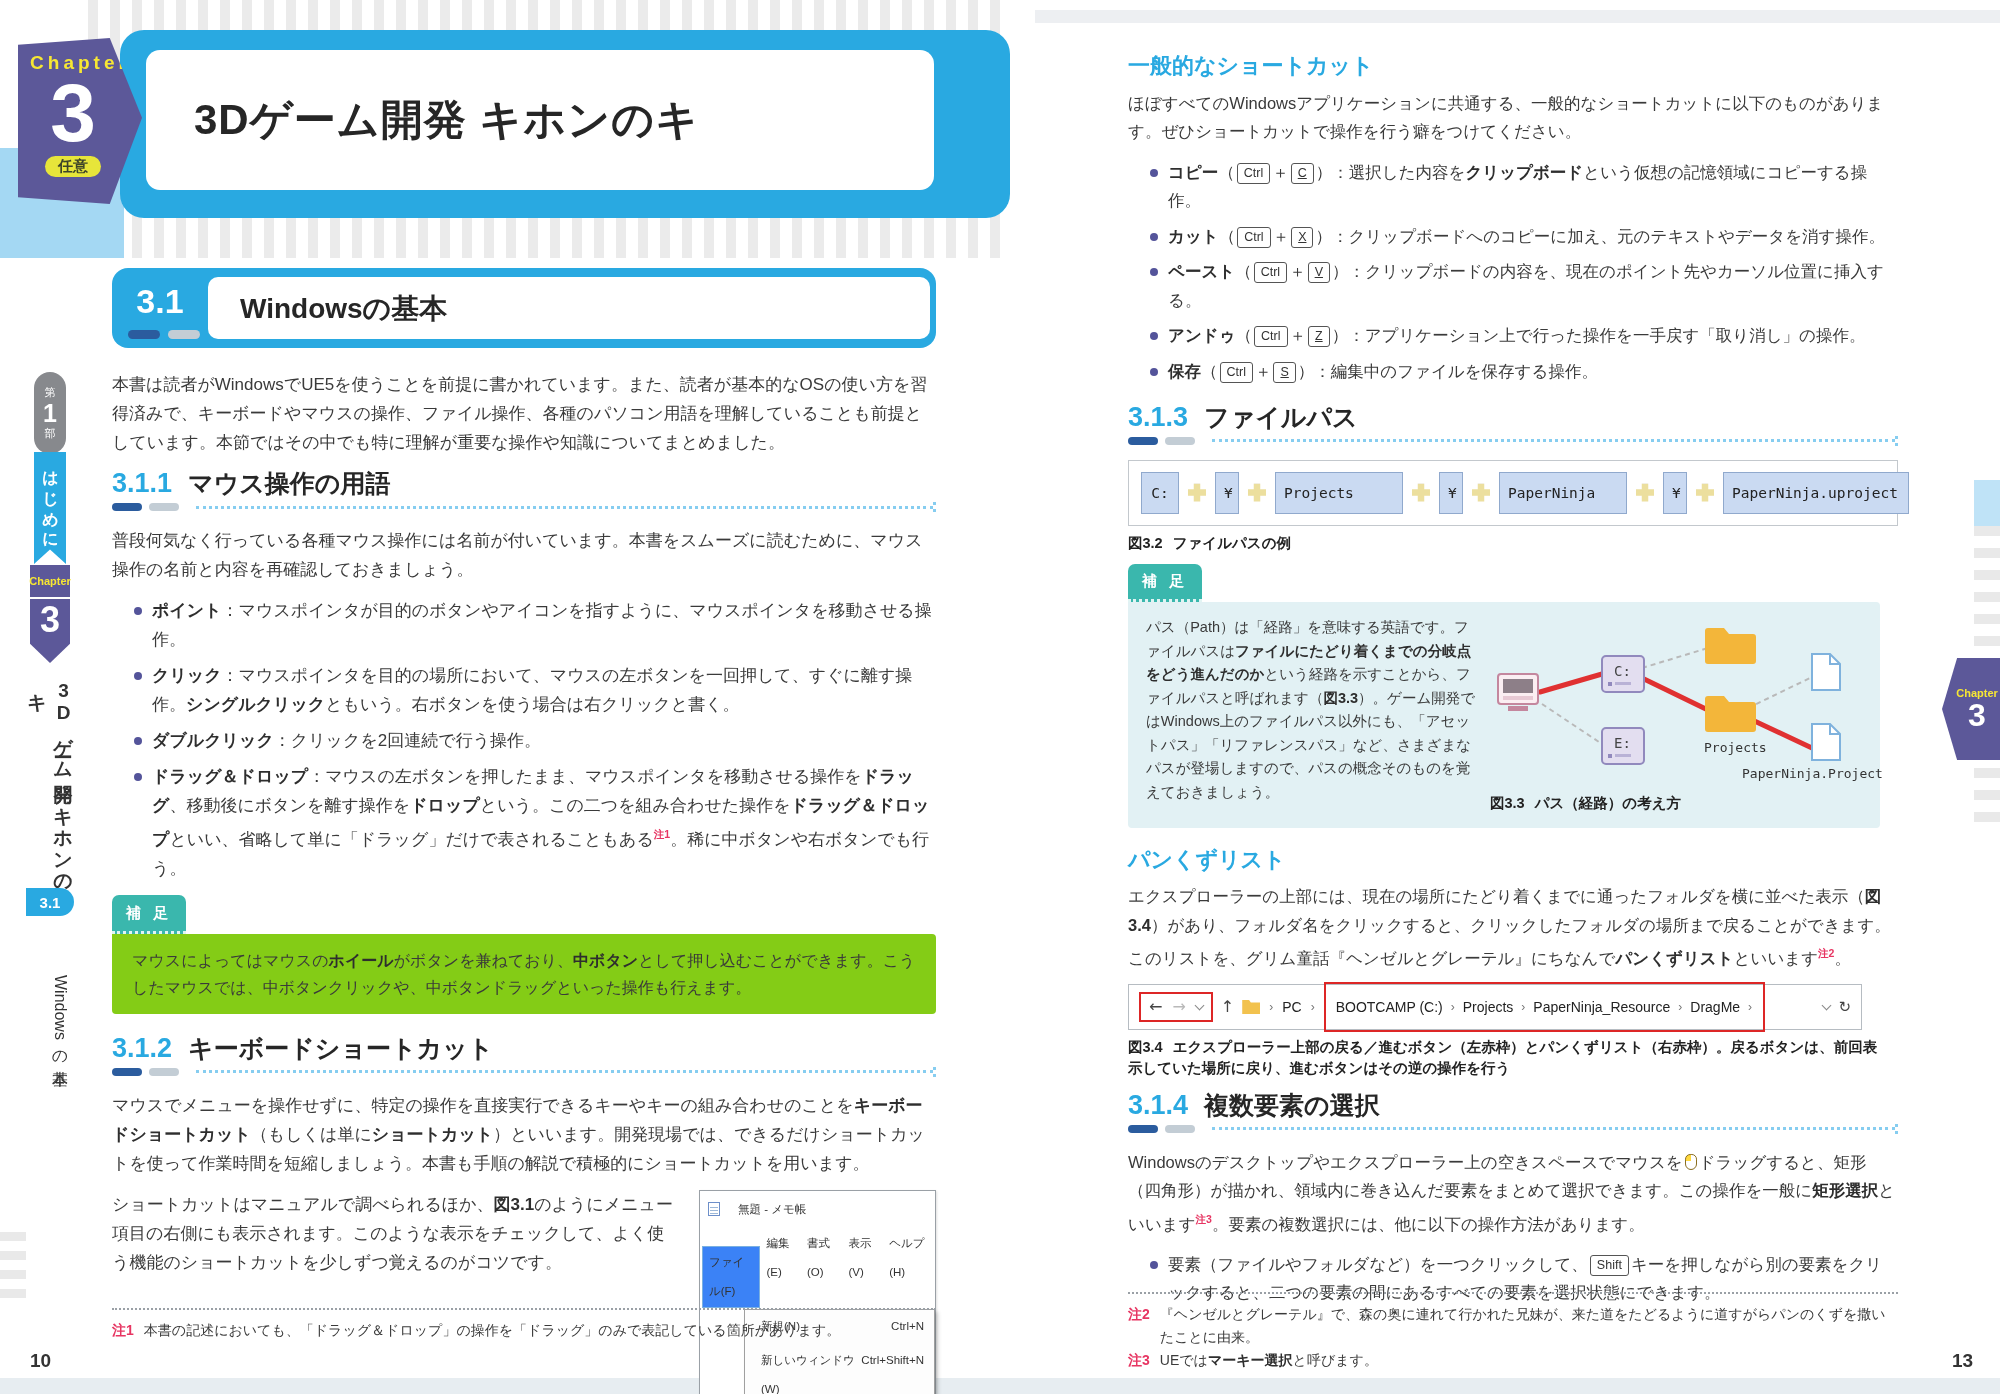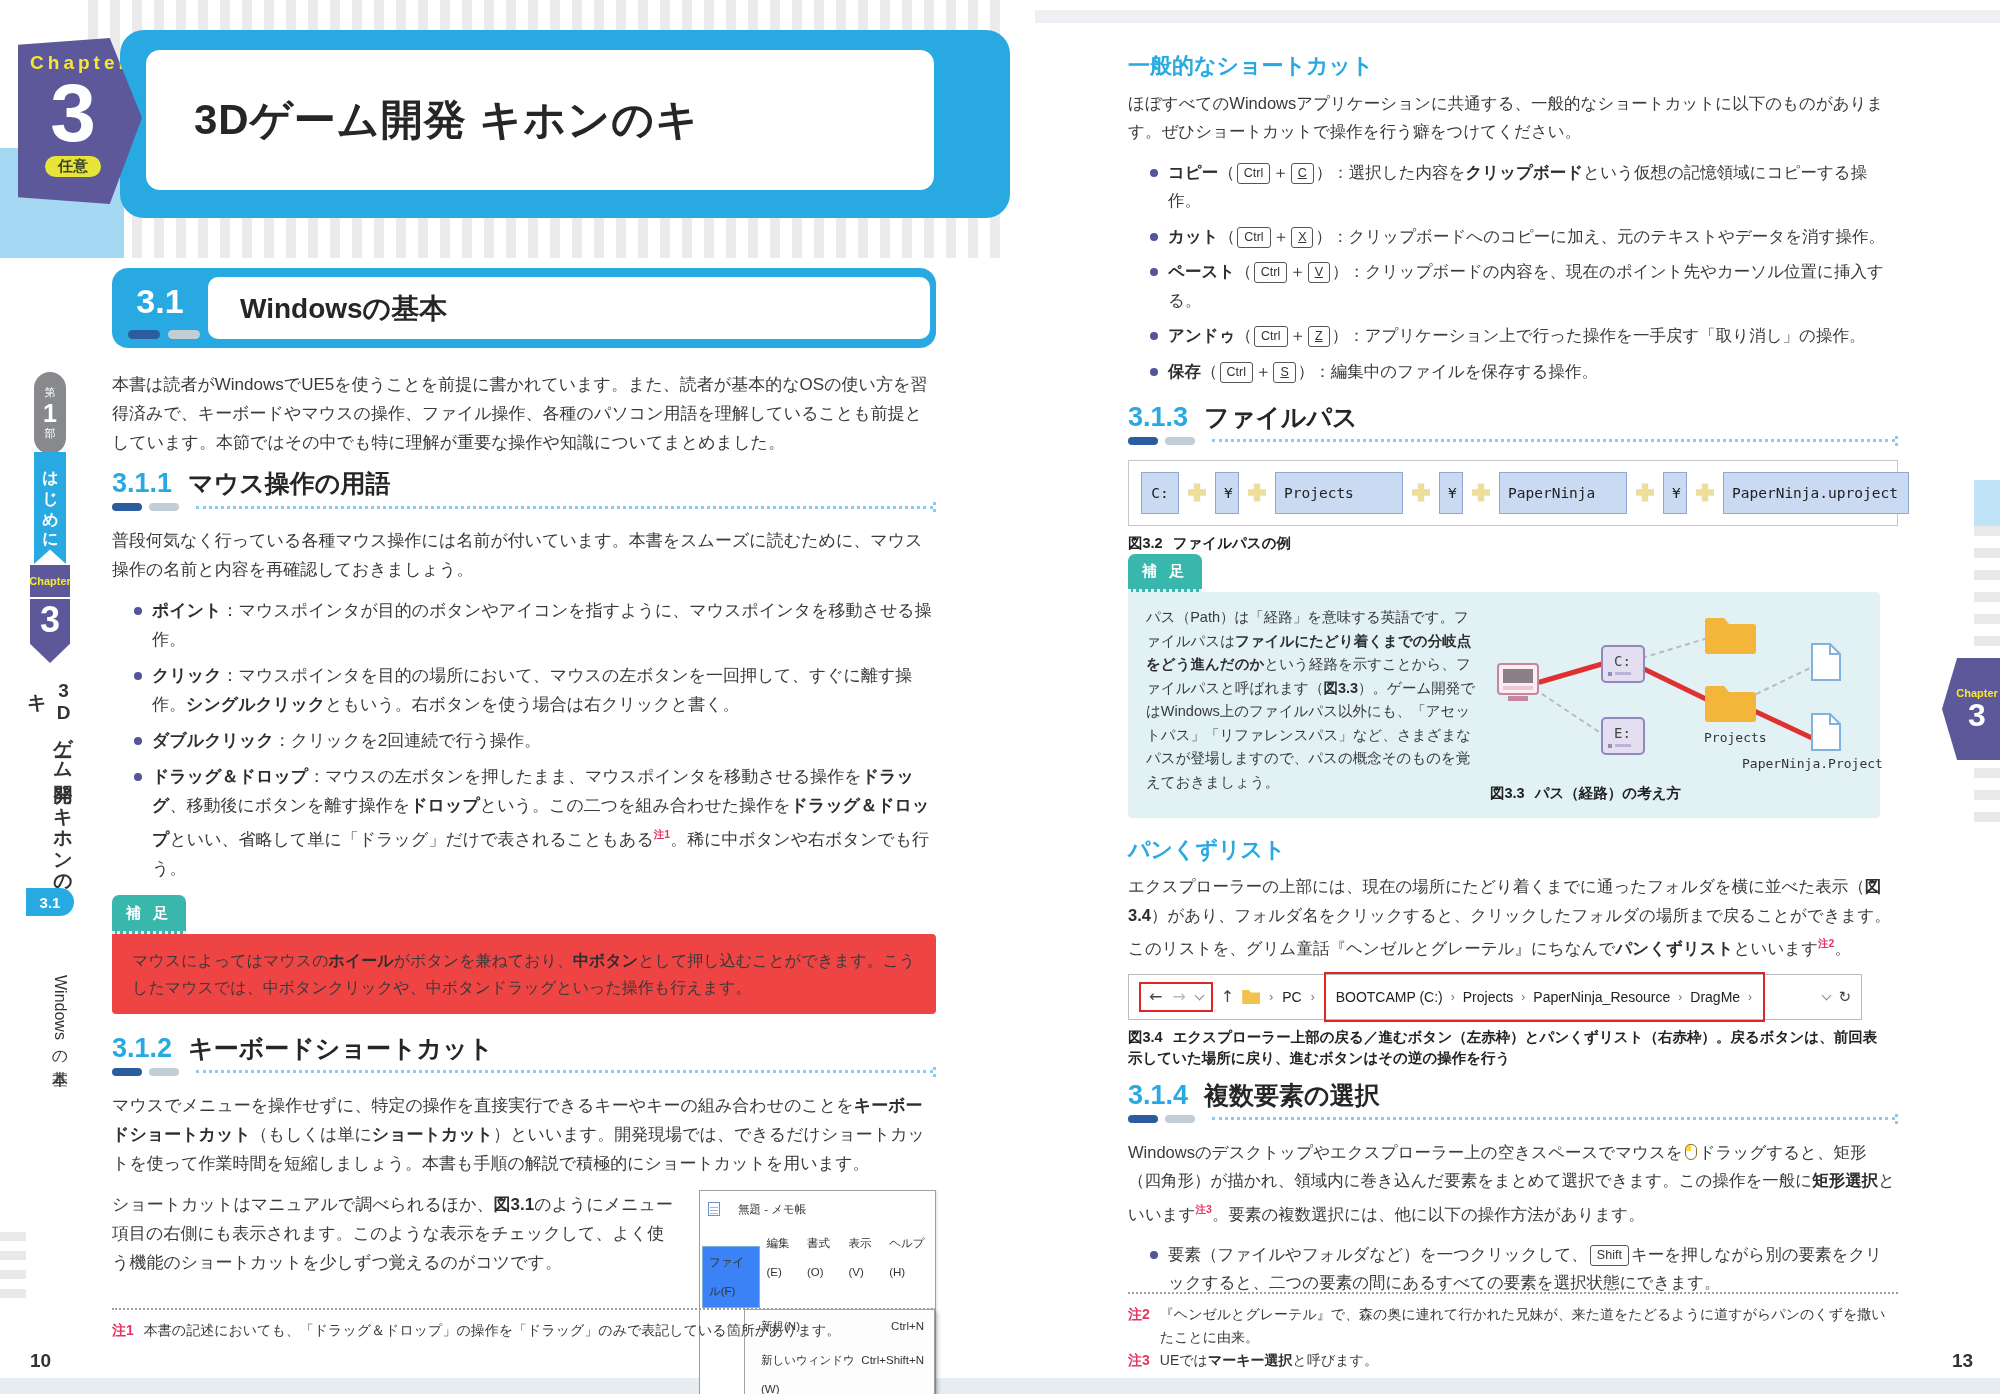--- a/index.html
+++ b/index.html
@@ -88,21 +88,21 @@
   .h-blue { color:#29a9e1; font-weight:700; font-size:22px; margin-bottom:8px; }
 
   
   ul.dot-list { list-style:none; margin:2px 0 12px 22px; }
   ul.dot-list li { position:relative; padding-left:18px; margin-bottom:7px; }
   ul.dot-list li::before { content:""; position:absolute; left:0; top:11px; width:8px; height:8px; border-radius:50%; background:#54549a; }
 
   
   .hosoku-tab { display:inline-block; background:#3ab7ad; color:#fff; font-weight:700; font-size:15px;
     padding:3px 14px 4px; border-radius:7px 7px 0 0; border-bottom:3px dotted rgba(255,255,255,.85); letter-spacing:4px; }
-  .hosoku-box { background:#ef4444; border-radius:0 4px 4px 4px; padding:13px 20px; font-size:16px; line-height:27px; }
+  .hosoku-box { background:#84cc16; border-radius:0 4px 4px 4px; padding:13px 20px; font-size:16px; line-height:27px; }
 
   b { font-weight:700; color:#2e2e2e; }
   sup.note-ref { color:#e73562; font-size:10.5px; font-weight:700; }
   ruby rt { font-size:9px; color:#444; }
 
   .key { display:inline-block; border:1px solid #555; border-radius:3px; background:#fff; padding:0 6px;
     font-size:12.5px; line-height:19px; vertical-align:1px; margin:0 2px; color:#333; }
   .key.one { min-width:10px; text-align:center; text-decoration:underline; }
   .mouse-ico { display:inline-block; width:12px; height:16px; border:1px solid #8a6d1f; border-radius:6px 6px 7px 7px;
     vertical-align:-2px; margin:0 2px;
@@ -325,21 +325,21 @@
       <span class="ptoken w2">Projects</span>
       <span class="plus"></span>
       <span class="ptoken wy">¥</span>
       <span class="plus"></span>
       <span class="ptoken w3">PaperNinja</span>
       <span class="plus"></span>
       <span class="ptoken wy">¥</span>
       <span class="plus"></span>
       <span class="ptoken w4">PaperNinja.uproject</span>
     </div>
-    <div class="caption" style="">
+    <div class="caption" style="margin-bottom:10px;">
       <span class="cno">図3.2</span><span>ファイルパスの例</span>
     </div>
 
     <div style="margin-bottom:18px;">
       <div class="hosoku-tab">補 足</div>
       <div class="hosoku2-box">
         <div class="htxt">パス（Path）は「経路」を意味する英語です。ファイルパスは<b>ファイルにたどり着くまでの分岐点をどう進んだのか</b>という経路を示すことから、ファイルパスと呼ばれます（<b>図3.3</b>）。ゲーム開発ではWindows上のファイルパス以外にも、「アセットパス」「リファレンスパス」など、さまざまなパスが登場しますので、パスの概念そのものを覚えておきましょう。</div>
         <div class="hfig">
           <svg width="398" height="168" viewBox="0 0 398 168">
 

